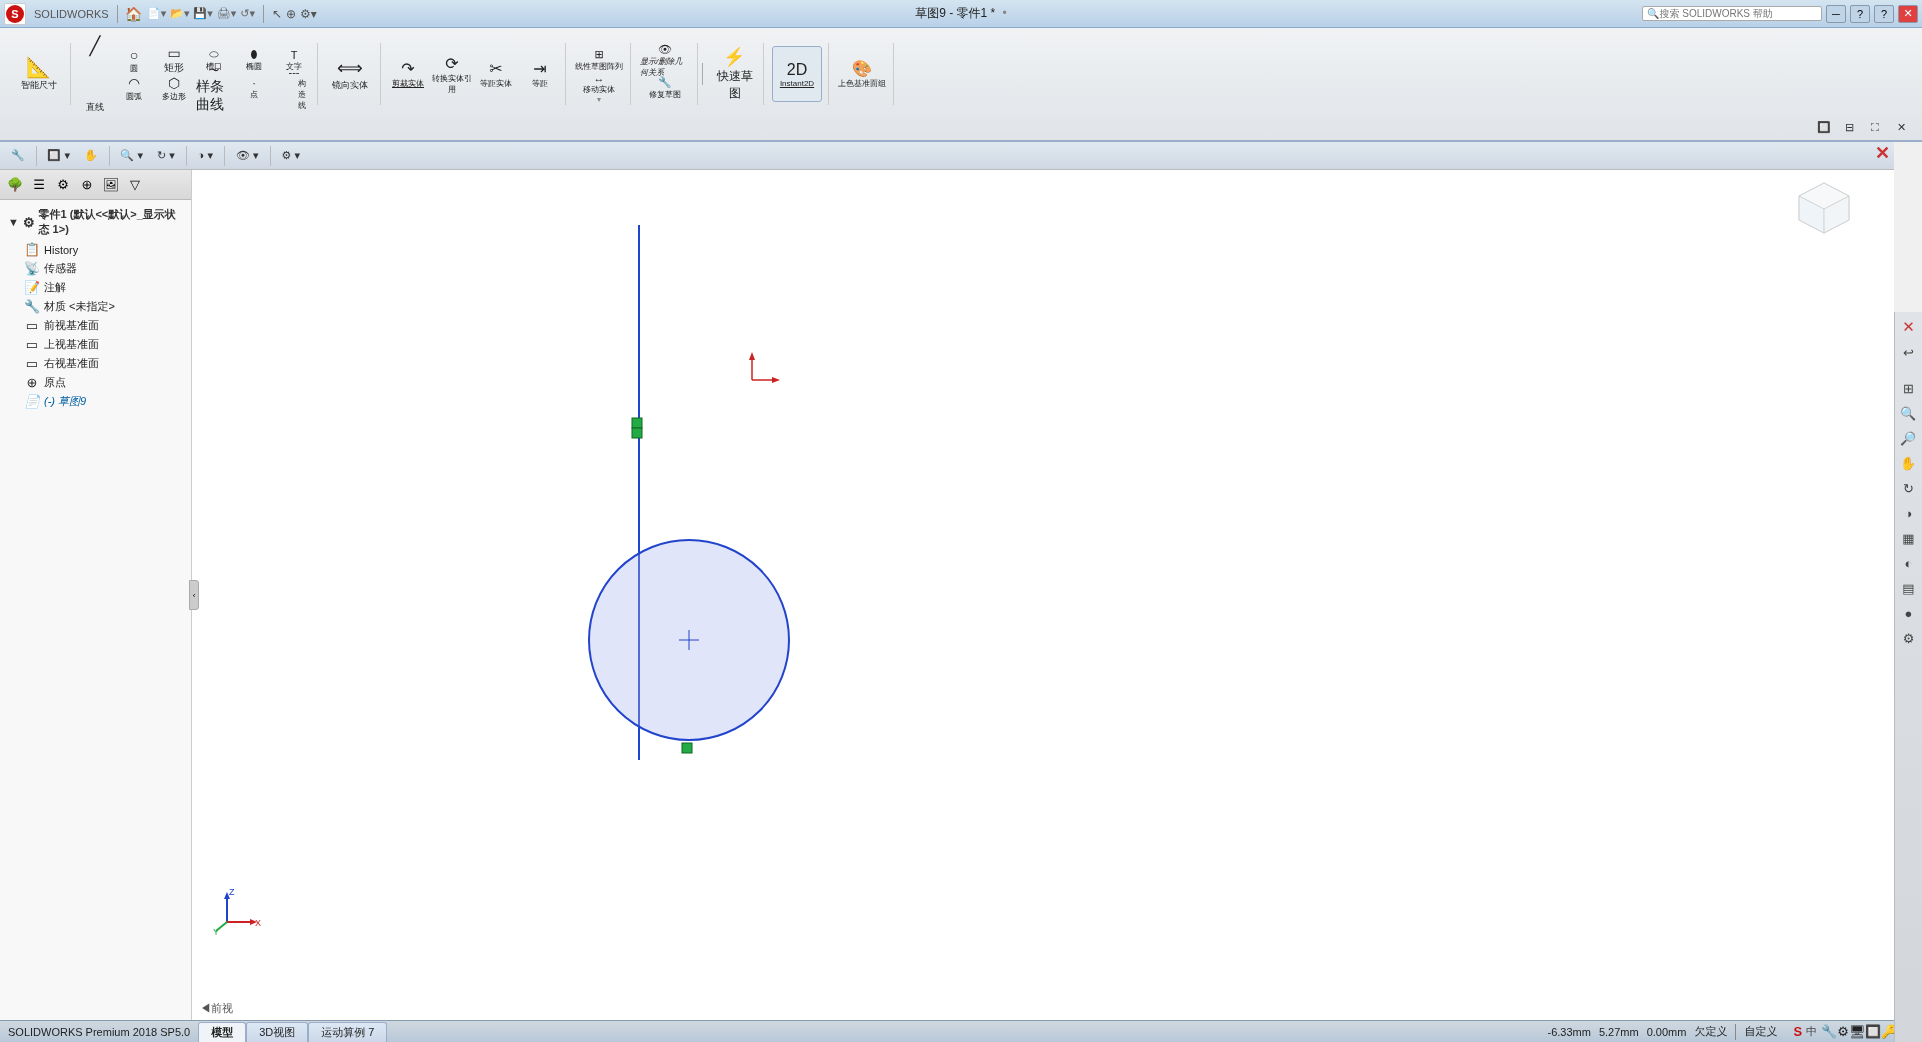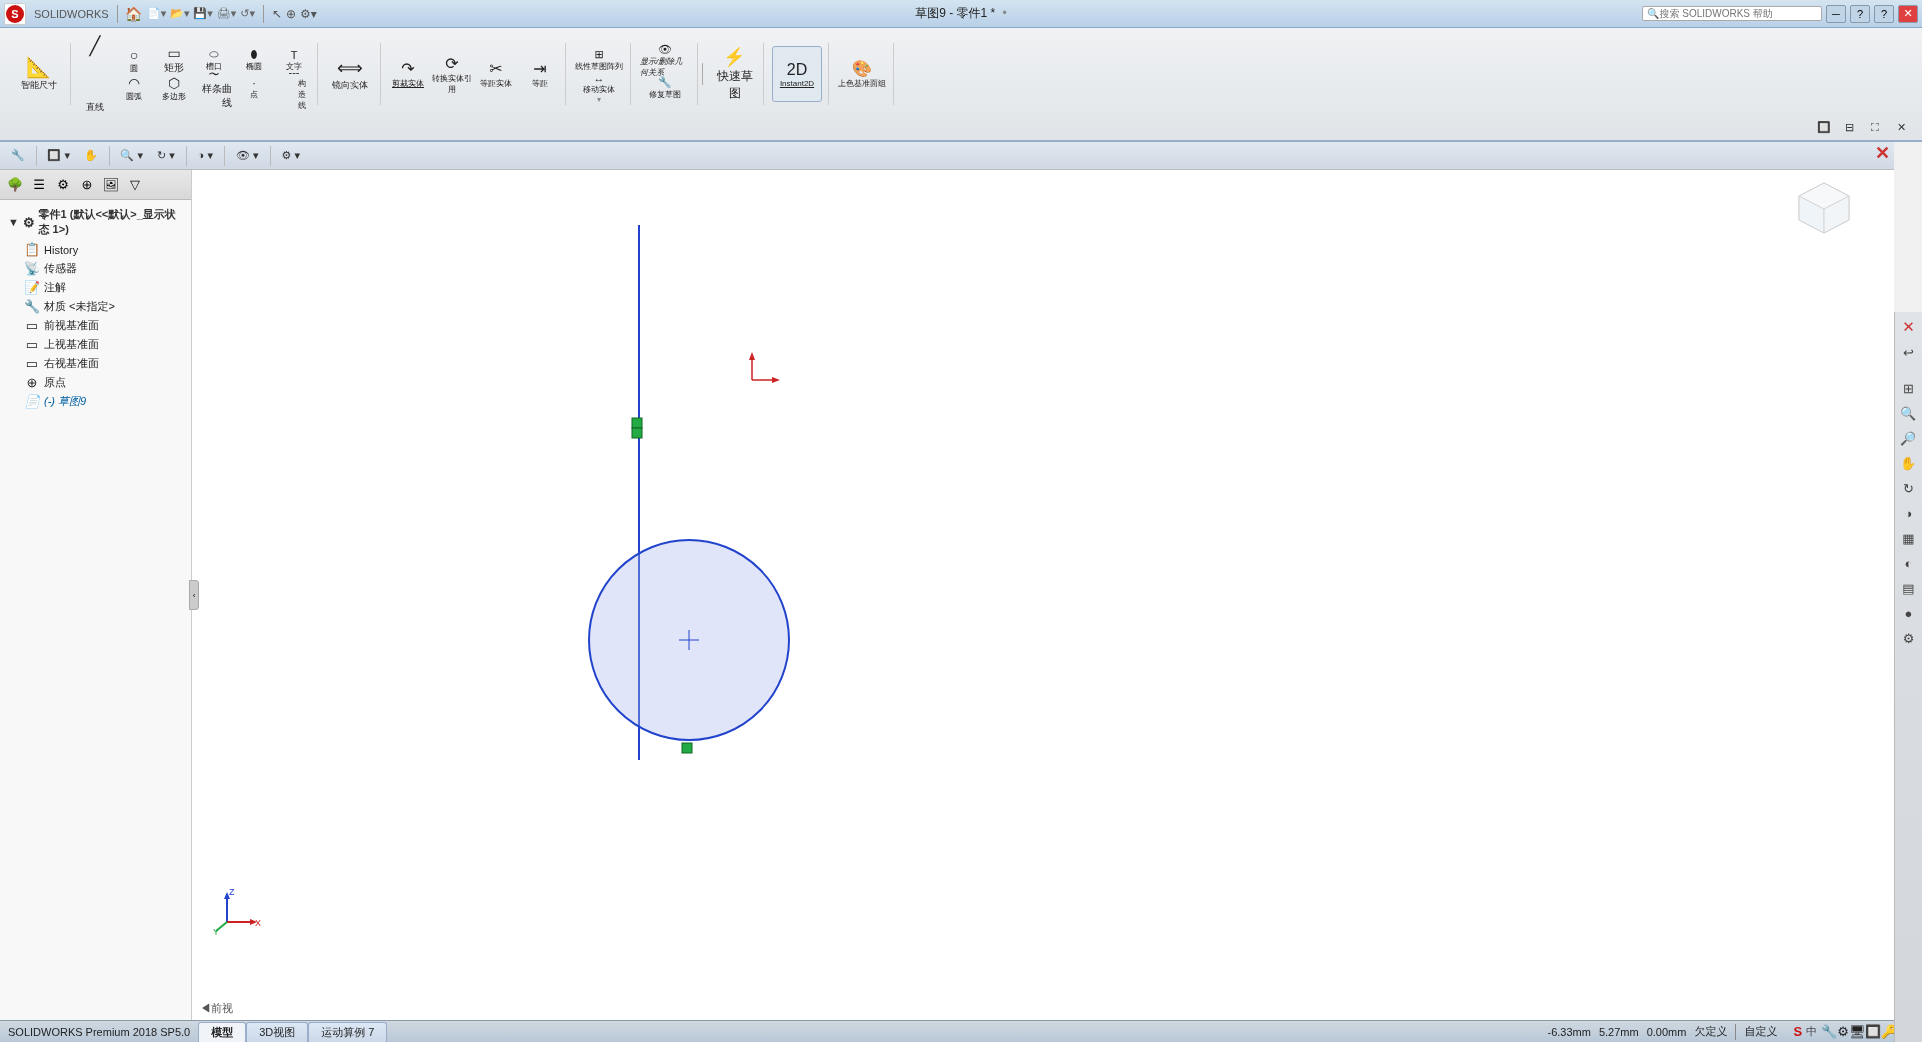--- a/index.html
+++ b/index.html
@@ -419,21 +419,21 @@
             <span style="font-size:8px;">多边形</span>
           </div>
         </div>
         <div style="display:flex;flex-direction:column;gap:2px;">
           <div class="rib-btn-sm">
             <span style="font-size:11px;">⬭</span>
             <span style="font-size:8px;">槽口</span>
           </div>
           <div class="rib-btn-sm">
             <span style="font-size:11px;">〜</span>
-            <span style="font-size:10px;text-align:right;">样条曲线</span>
+            <span style="font-size:14px;">样条曲线</span>
           </div>
         </div>
         <div style="display:flex;flex-direction:column;gap:2px;">
           <div class="rib-btn-sm">
             <span style="font-size:11px;">⬮</span>
             <span style="font-size:8px;">椭圆</span>
           </div>
           <div class="rib-btn-sm">
             <span style="font-size:11px;">·</span>
             <span style="font-size:8px;">点</span>

